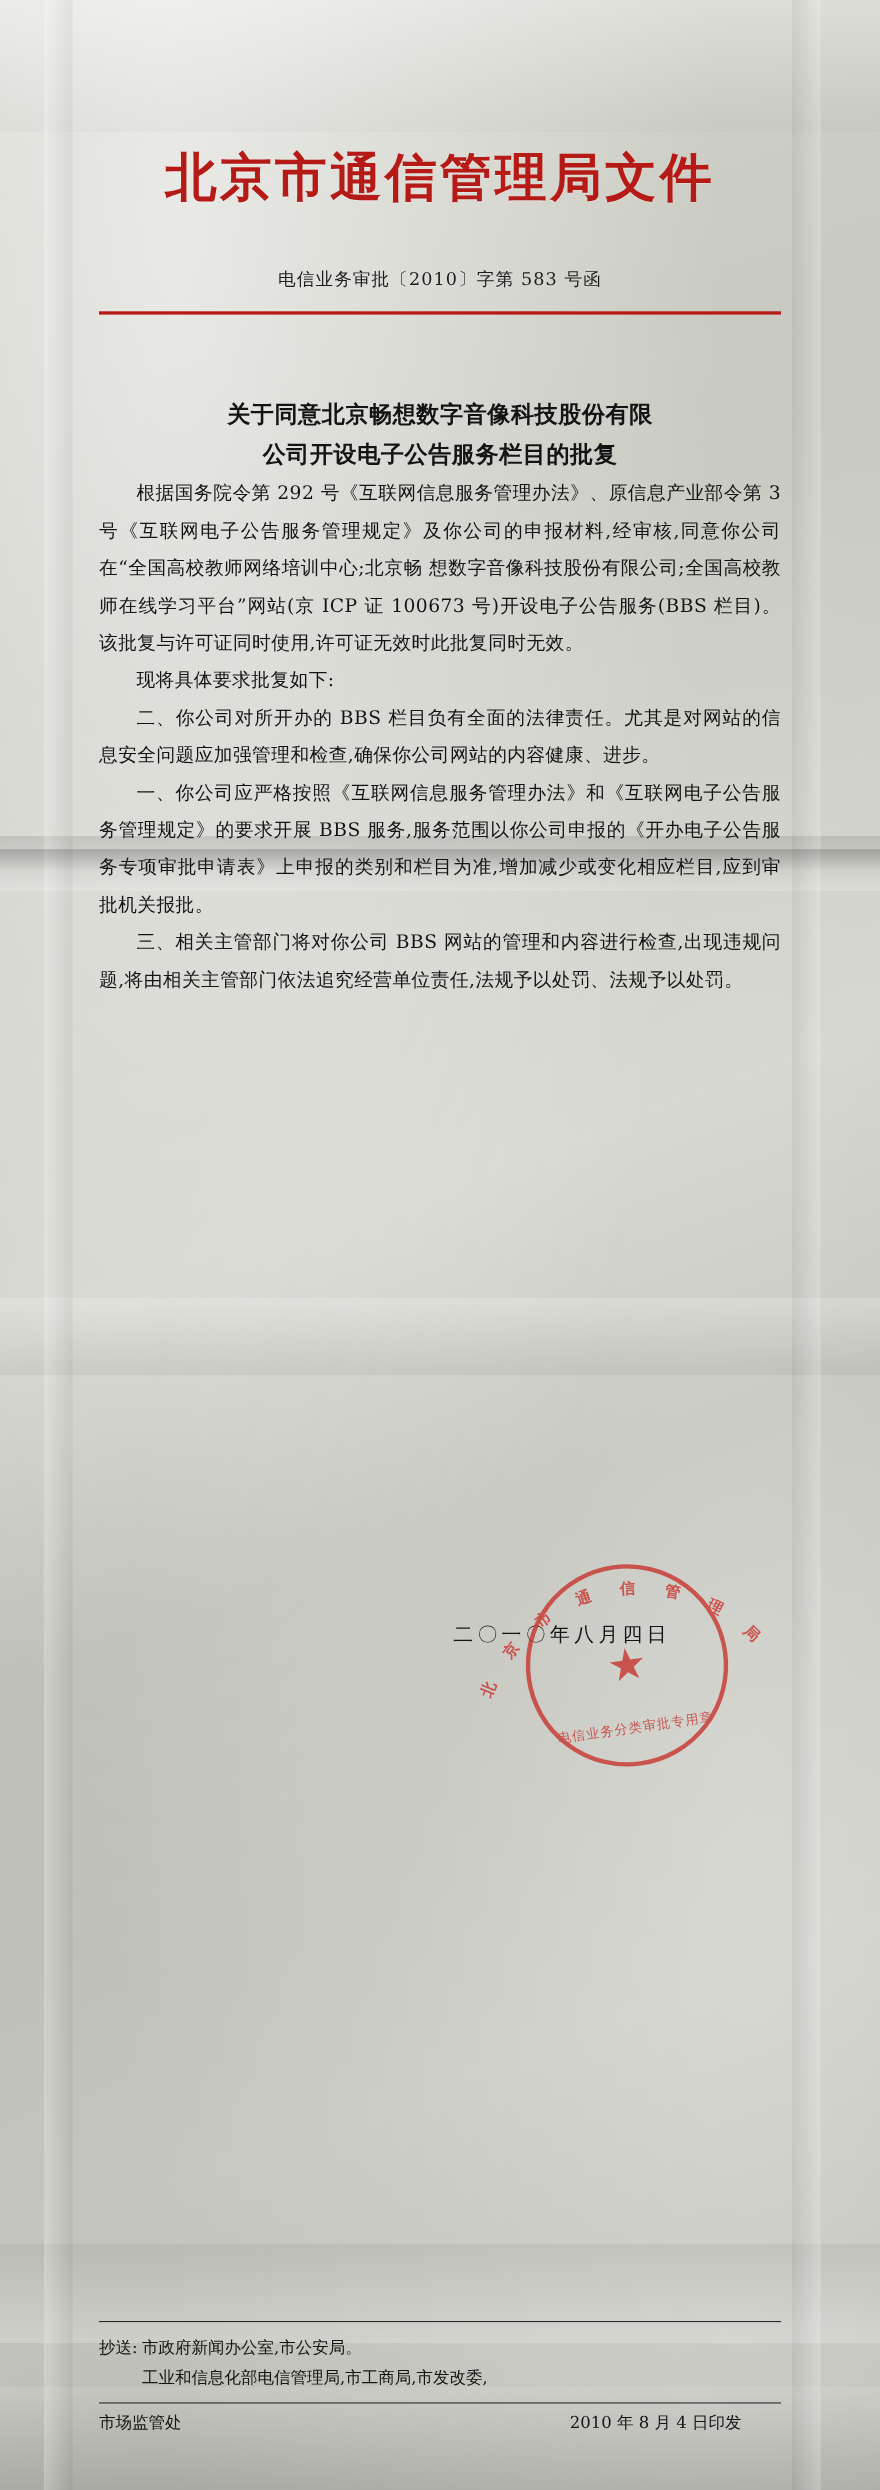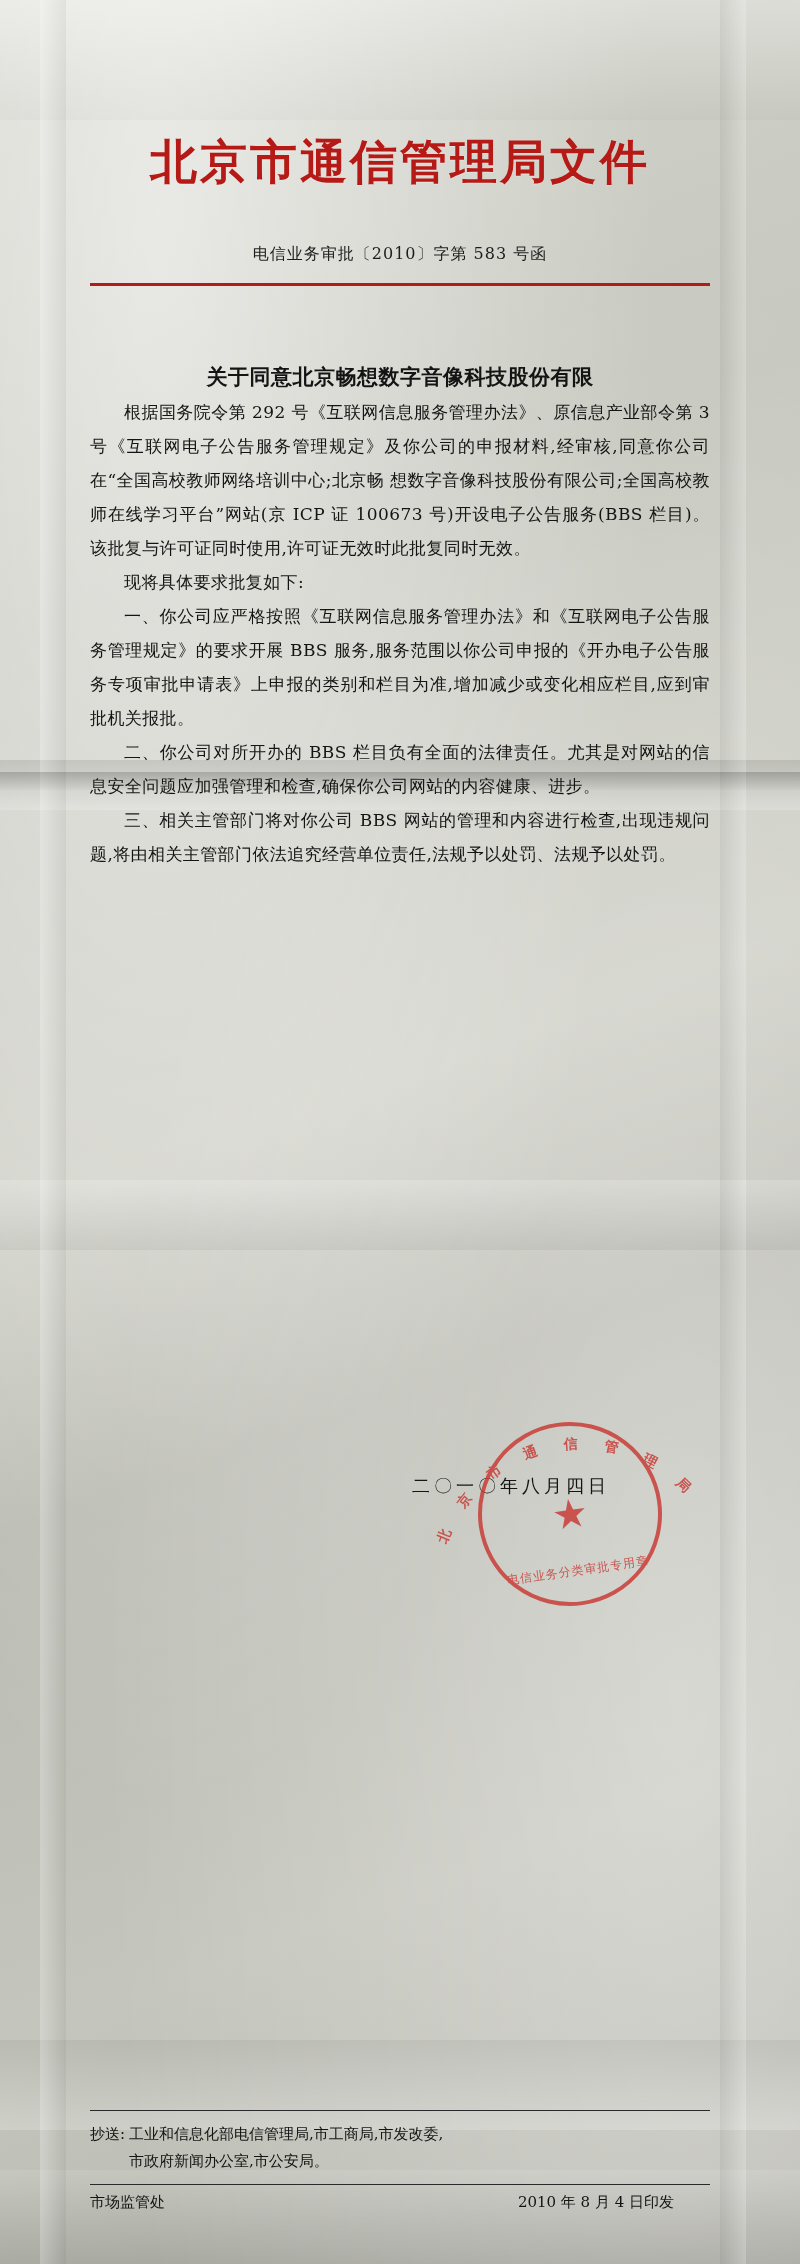--- a/index.html
+++ b/index.html
@@ -249,30 +249,31 @@
     <div class="masthead">
       <div class="masthead-title">北京市通信管理局文件</div>
     </div>
 
     <div class="doc-number">电信业务审批〔2010〕字第 583 号函</div>
 
     <div class="red-rule"></div>
 
     <div class="doc-title">
       <div>关于同意北京畅想数字音像科技股份有限</div>
+      <div>公司开设电子公告服务栏目的批复</div>
     </div>
 
 
     <p class="body-par indent">根据国务院令第 292 号《互联网信息服务管理办法》、原信息产业部令第 3 号《互联网电子公告服务管理规定》及你公司的申报材料,经审核,同意你公司在“全国高校教师网络培训中心;北京畅 想数字音像科技股份有限公司;全国高校教师在线学习平台”网站(京 ICP 证 100673 号)开设电子公告服务(BBS 栏目)。该批复与许可证同时使用,许可证无效时此批复同时无效。</p>
 
     <p class="body-par indent">现将具体要求批复如下:</p>
 
+    <p class="body-par indent">二、你公司对所开办的 BBS 栏目负有全面的法律责任。尤其是对网站的信息安全问题应加强管理和检查,确保你公司网站的内容健康、进步。</p>
+
     <p class="body-par indent">一、你公司应严格按照《互联网信息服务管理办法》和《互联网电子公告服务管理规定》的要求开展 BBS 服务,服务范围以你公司申报的《开办电子公告服务专项审批申请表》上申报的类别和栏目为准,增加减少或变化相应栏目,应到审批机关报批。</p>
-
-    <p class="body-par indent">二、你公司对所开办的 BBS 栏目负有全面的法律责任。尤其是对网站的信息安全问题应加强管理和检查,确保你公司网站的内容健康、进步。</p>
 
     <p class="body-par indent">三、相关主管部门将对你公司 BBS 网站的管理和内容进行检查,出现违规问题,将由相关主管部门依法追究经营单位责任,法规予以处罚、法规予以处罚。</p>
   </div>
 
   <div class="page2">
     <div class="page2-inner">
 
       <div class="sign-area" style="margin-top: 560px;">
         <div class="sign-date">二〇一〇年八月四日</div>
 
@@ -292,22 +293,22 @@
         </div>
       </div>
     </div>
 
     <div class="footer">
       <div class="footer-inner">
         <hr class="thin">
         <div class="cc-row">
           <div class="cc-label">抄送:</div>
           <div class="cc-text">
+            <div>市政府新闻办公室,市公安局。</div>
             <div>工业和信息化部电信管理局,市工商局,市发改委,</div>
-            <div>市政府新闻办公室,市公安局。</div>
           </div>
         </div>
         <div class="footer-bottom">
           <div class="left">市场监管处</div>
           <div class="right">2010 年 8 月 4 日印发</div>
         </div>
       </div>
     </div>
   </div>
 </div>

